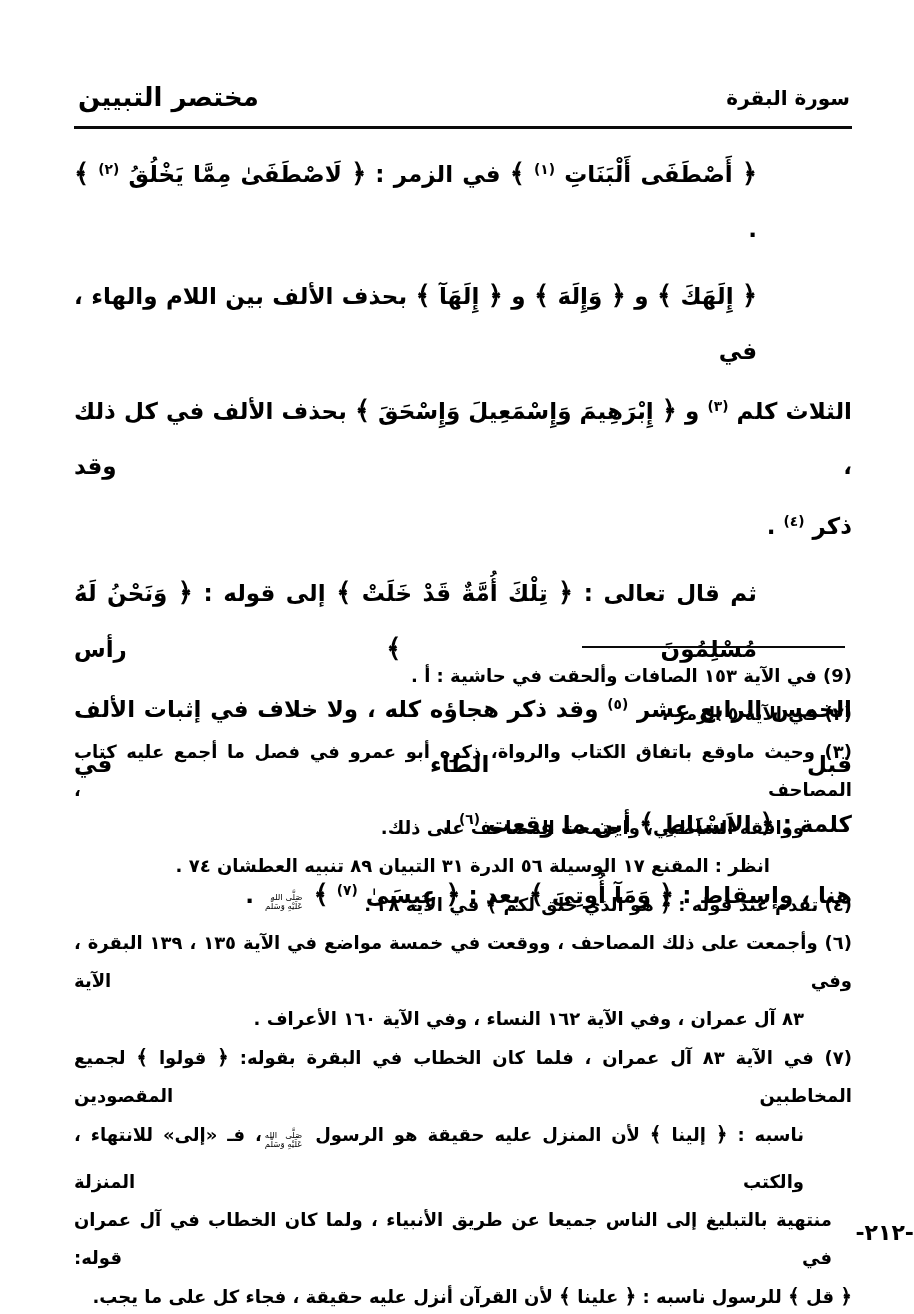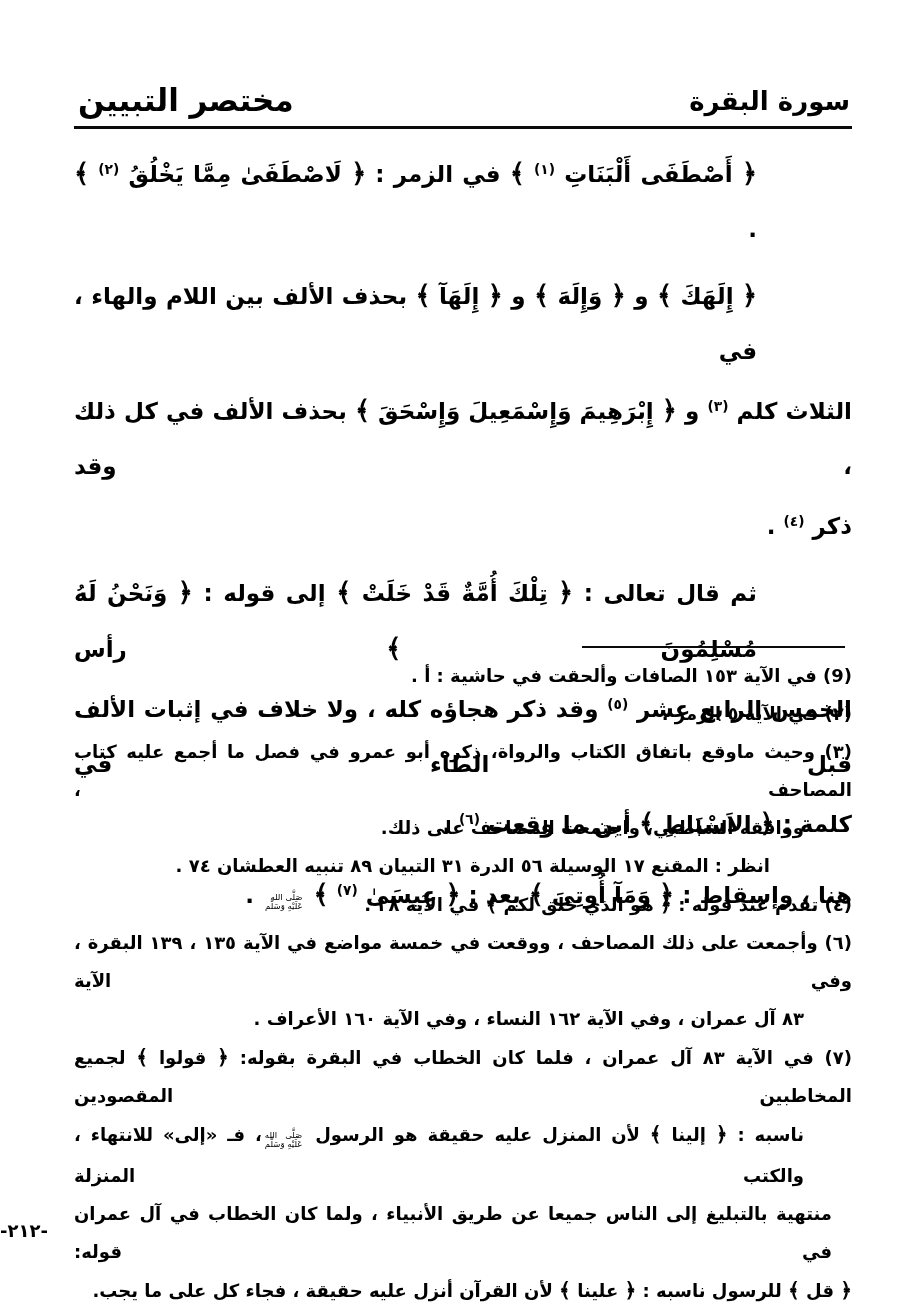--- a/index.html
+++ b/index.html
@@ -9,46 +9,46 @@
     margin:0 auto;
     background:#ffffff;
     color:#000;
     direction:rtl;
     font-family:"DejaVu Sans","Liberation Sans",sans-serif;
     overflow:hidden;
   }
   
   .hdr-right{
     position:absolute;top:86px;right:64px;
-    font-size:26px;font-weight:700;letter-spacing:0;
+    font-size:20px;font-weight:700;letter-spacing:0;
   }
   .hdr-left{
     position:absolute;top:82px;left:78px;
-    font-size:31px;font-weight:700;
+    font-size:26px;font-weight:700;
   }
   .hdr-rule{
     position:absolute;top:126px;right:62px;
     width:778px;height:3px;background:#0a0a0a;
   }
   
   .body-block{
     position:absolute;top:142px;right:62px;width:778px;
   }
   .para{margin:0 0 11px 0;}
   .line{
     font-size:23px;font-weight:700;line-height:55px;
     text-align:justify;text-align-last:justify;
   }
   .line.nj{text-align-last:right;}
   .line.indent{padding-right:95px;}
   .qb{font-size:1.12em;}
   sup.fnm{font-size:0.60em;vertical-align:8px;font-weight:700;}
   .saw{
     display:inline-block;font-size:8.5px;line-height:9px;font-weight:400;
-    text-align:left;vertical-align:-6px;margin:8px 3px;
+    text-align:left;vertical-align:-6px;margin:14px 3px;
   }
   .saw span{display:block;}
   
   .fn-sep{
     position:absolute;top:646px;right:69px;
     width:263px;height:2px;background:#0a0a0a;
   }
   .fn-block{
     position:absolute;top:657px;right:62px;width:778px;
   }
@@ -57,21 +57,21 @@
     text-align:justify;text-align-last:justify;
   }
   .fl.nj{text-align-last:right;}
   .fl.r-cont{padding-right:48px;}
   .fl.r-cont-small{padding-right:20px;}
   .fl.r-flush{padding-right:0;}
   .fl.r-cite{padding-right:82px;}
   
   .pageno{
     position:absolute;top:1220px;left:0;width:100%;
-    text-align:left;font-size:18px;font-weight:700;
+    text-align:right;font-size:22px;font-weight:700;
   }
   .pageno span{direction:ltr;unicode-bidi:bidi-override;}
 </style>
 </head>
 <body>
 
 <div class="page">
 
   <div class="hdr-right">سورة البقرة</div>
   <div class="hdr-left">مختصر التبيين</div>

